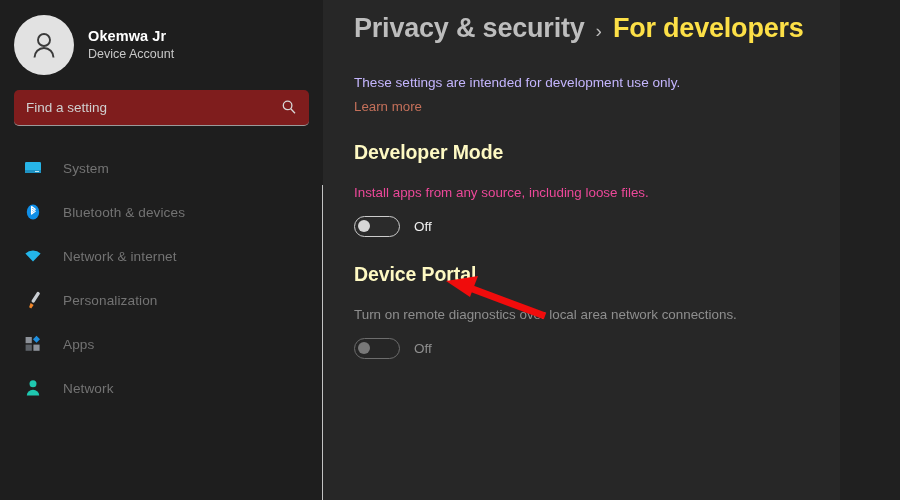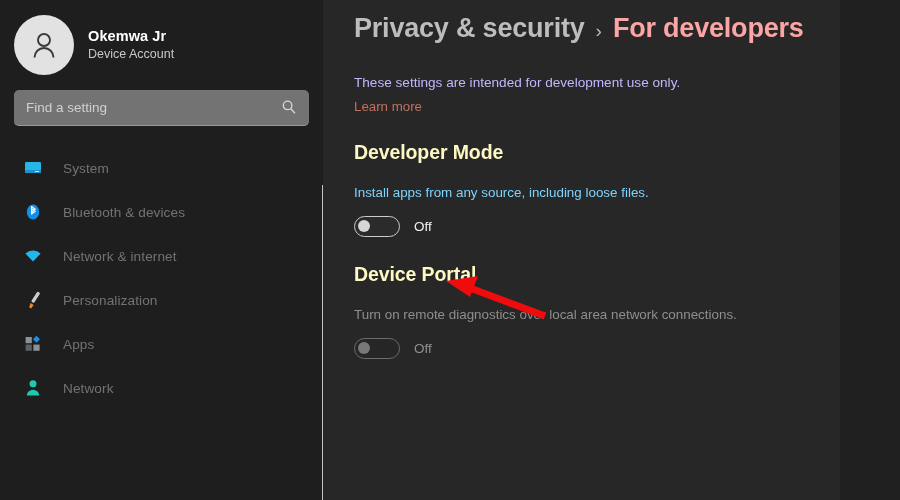--- a/index.html
+++ b/index.html
@@ -35,21 +35,21 @@
     letter-spacing:.1px; line-height:18px;
   }
   .profile-sub {
     color:#c8c8c8; font-size:12.5px; line-height:17px; margin-top:1px;
   }
 
   .search-wrap { padding:14px 14px 0 14px; }
   .search-box {
     position:relative;
     height:36px;
-    background:#737373;
+    background:#7f1d1d;
     border-radius:5px;
     border-bottom:1.5px solid #9a9a9a;
     display:flex; align-items:center;
     padding:0 12px;
     justify-content:flex-end;
   }
   .search-input {
     background:transparent; border:none; outline:none;
     color:#d4d4d4; font-size:13.5px;
     font-family:"Liberation Sans", sans-serif;
@@ -94,37 +94,37 @@
     display:flex; align-items:baseline;
     padding-top:13px;
   }
   .crumb-parent {
     color:#bdbdbd; font-size:27px; font-weight:bold; letter-spacing:-.2px;
   }
   .crumb-sep {
     color:#bdbdbd; font-size:19px; margin:0 11px; font-weight:normal;
   }
   .crumb-current {
-    color:#fca5a5; font-size:27px; font-weight:bold; letter-spacing:-.2px;
+    color:#fde047; font-size:27px; font-weight:bold; letter-spacing:-.2px;
   }
   .intro {
     color:#c4b5fd; font-size:13.6px; margin-top:31px;
   }
   .learn-more {
     display:inline-block;
     color:#c4705a; font-size:13.3px; margin-top:9px;
     text-decoration:none; cursor:pointer;
   }
 
   .section { margin-top:26px; }
   .section-title {
     color:#fef9c3; font-size:19.5px; font-weight:bold; letter-spacing:-.1px;
   }
   .section-desc {
-    color:#7dd3fc; font-size:13.4px; margin-top:21px;
+    color:#ec4899; font-size:13.4px; margin-top:21px;
   }
   .section-desc.dim { color:#8e8e8e; }
 
   .toggle-row {
     display:flex; align-items:center;
     margin-top:16px;
   }
   .toggle {
     width:46px; height:21px;
     border-radius:11px;

